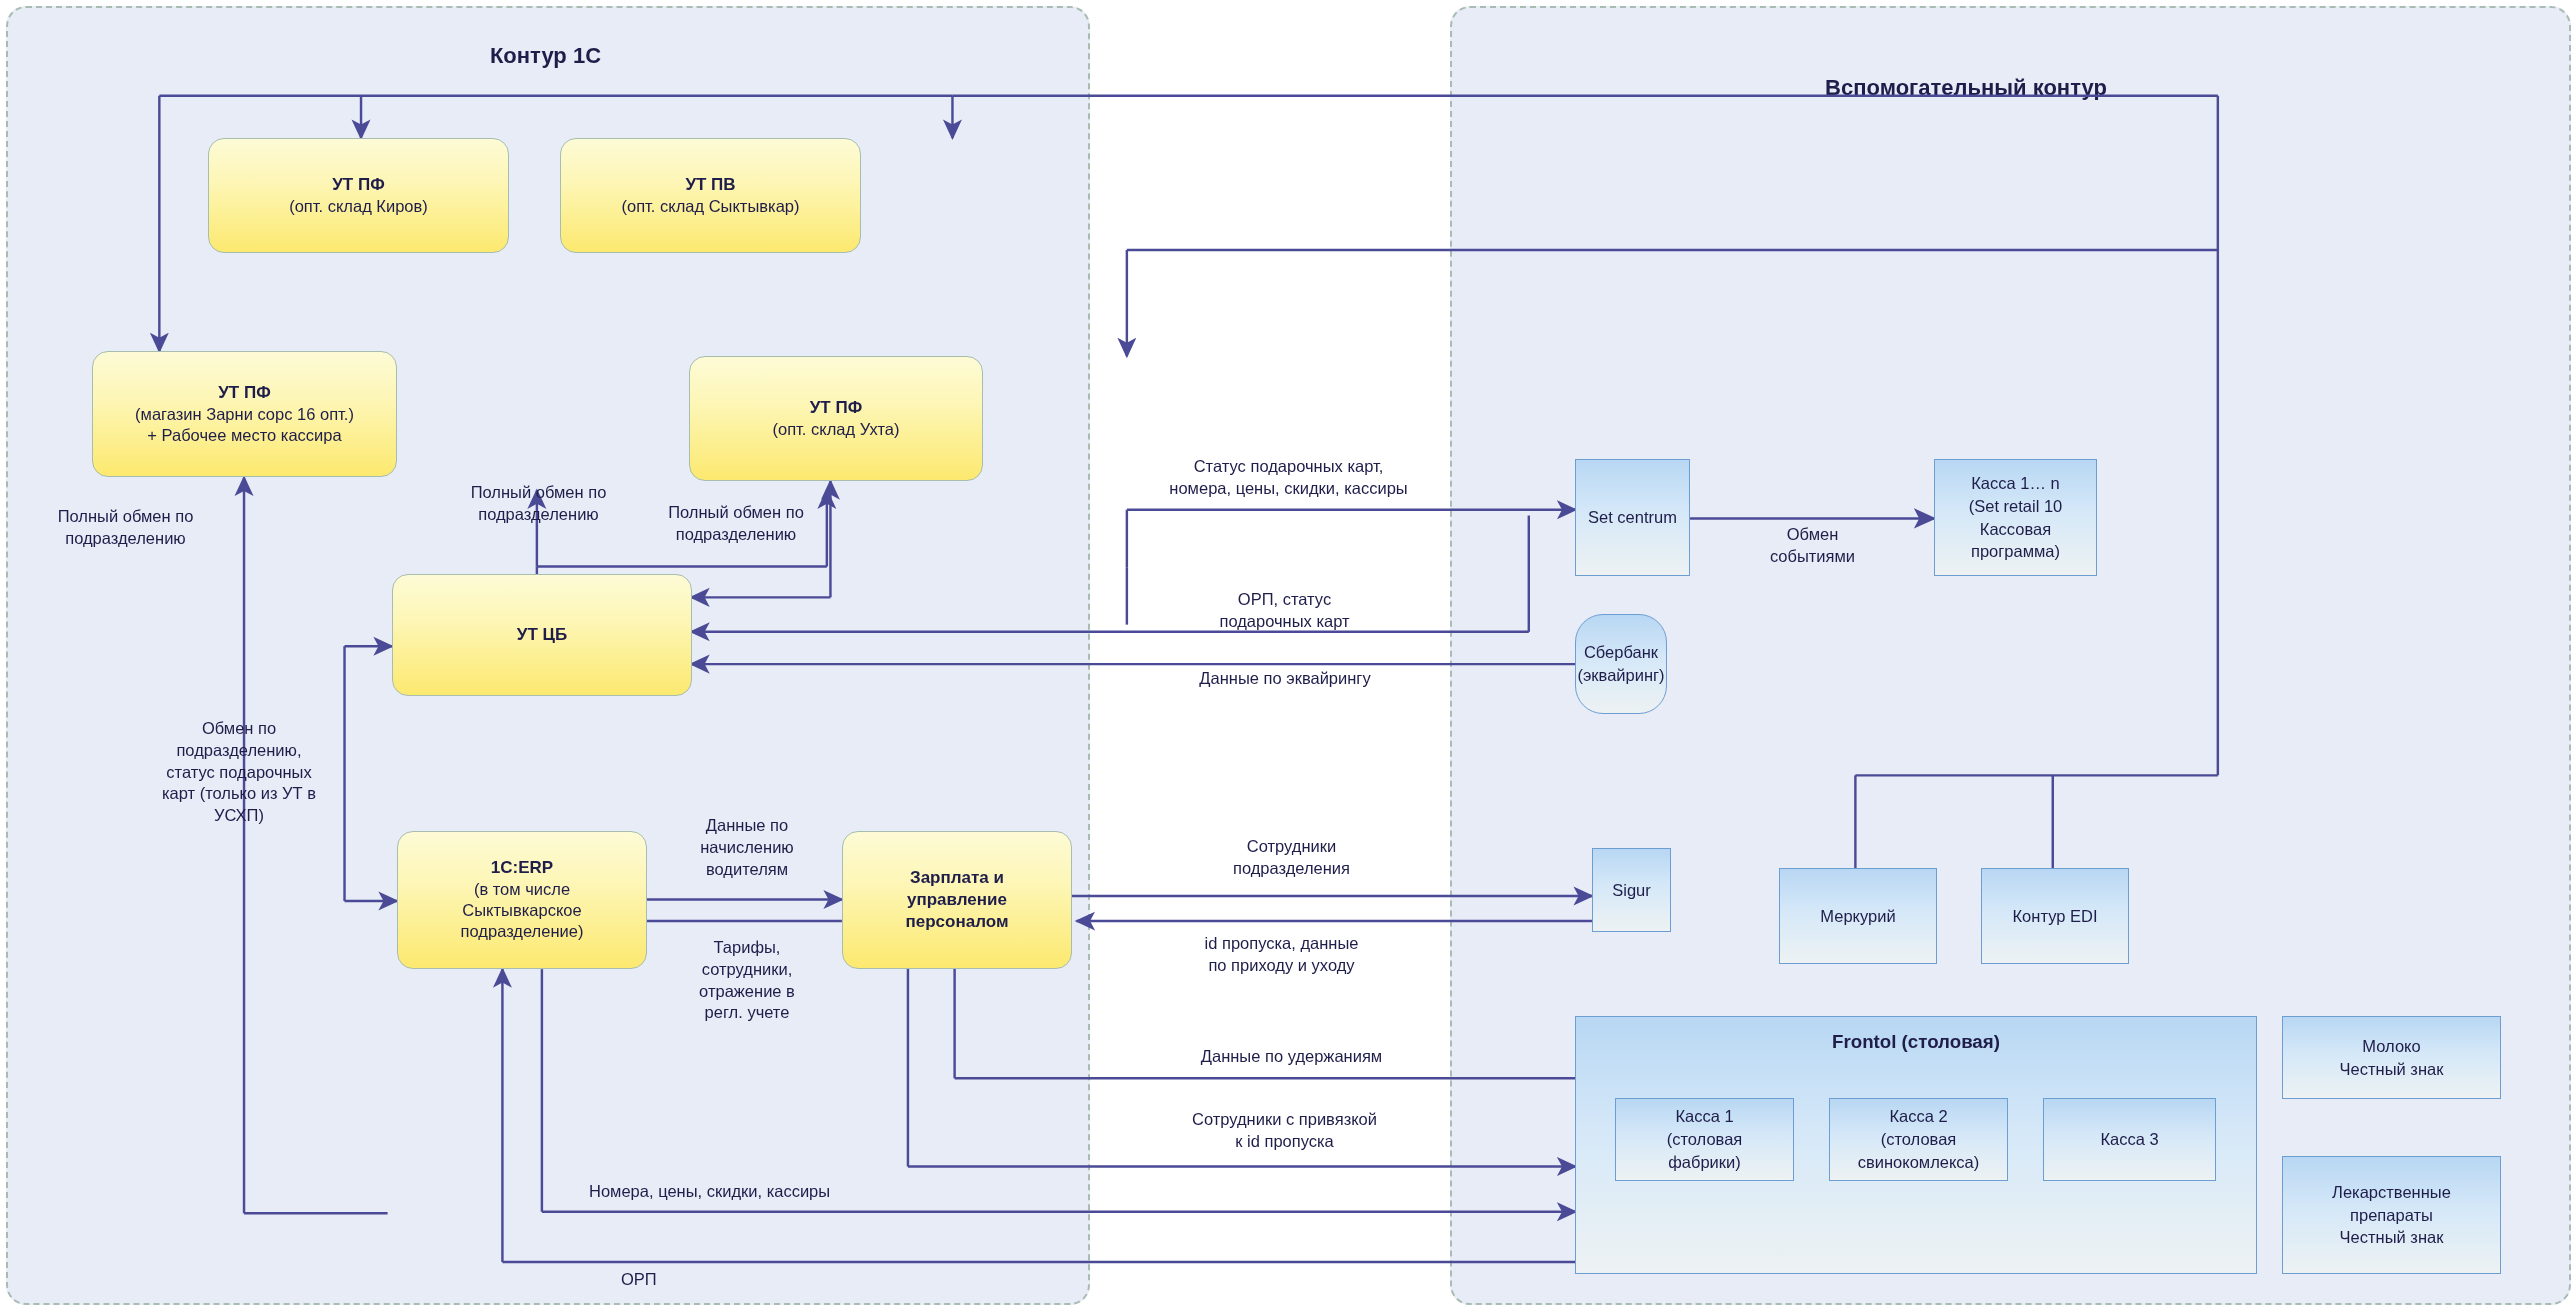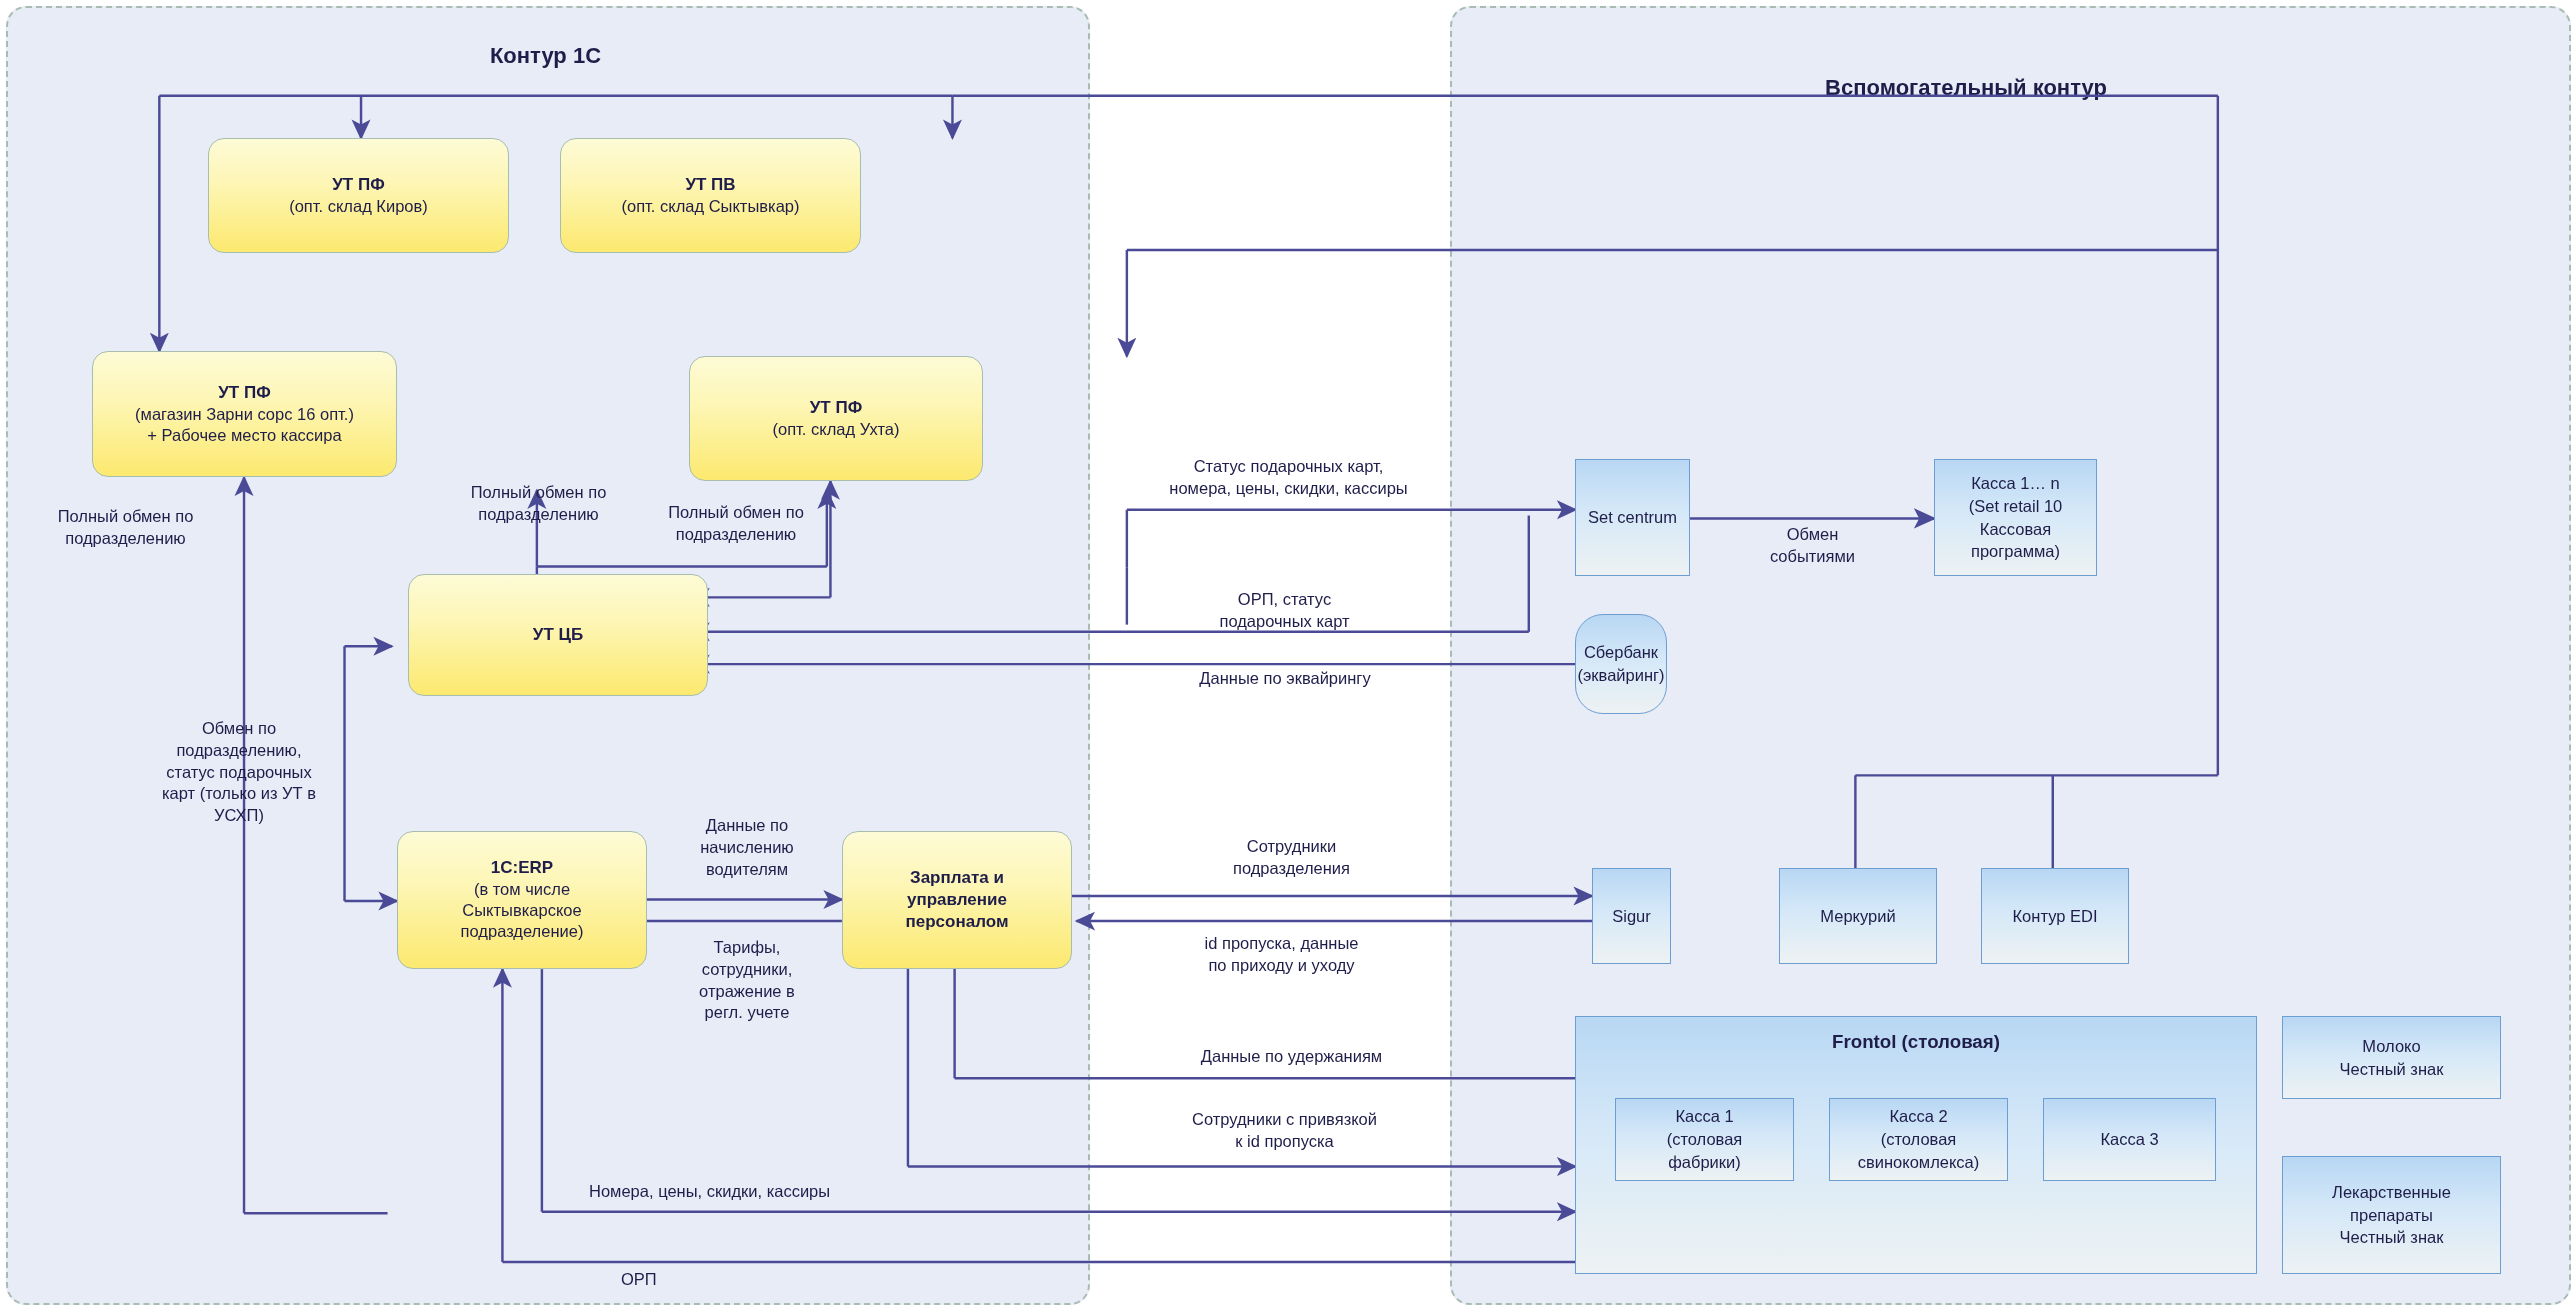--- a/index.html
+++ b/index.html
@@ -132,21 +132,21 @@
     </div>
   </div>
 
   <div class="ybox" style="left:689px;top:356px;width:294px;height:125px;">
     <div>
       <span class="t1">УТ ПФ</span>
       <span class="t2">(опт. склад Ухта)</span>
     </div>
   </div>
 
-  <div class="ybox" style="left:392px;top:574px;width:300px;height:122px;margin-left:16px;">
+  <div class="ybox" style="left:392px;top:574px;width:300px;height:122px;">
     <div>
       <span class="t1">УТ ЦБ</span>
     </div>
   </div>
 
   <div class="ybox" style="left:397px;top:831px;width:250px;height:138px;">
     <div>
       <span class="t1">1C:ERP</span>
       <span class="t2">(в том числе</span>
       <span class="t2">Сыктывкарское</span>
@@ -174,21 +174,21 @@
     </div>
   </div>
 
   <div class="bbox" style="left:1575px;top:614px;width:92px;height:100px;border-radius:28px;">
     <div>
       <span>Сбербанк</span><br>
       <span>(эквайринг)</span>
     </div>
   </div>
 
-  <div class="bbox" style="left:1592px;top:868px;width:79px;height:96px;">
+  <div class="bbox" style="left:1592px;top:848px;width:79px;height:84px;">
     <span>Sigur</span>
   </div>
 
   <div class="bbox" style="left:1779px;top:868px;width:158px;height:96px;">
     <span>Меркурий</span>
   </div>
 
   <div class="bbox" style="left:1981px;top:868px;width:148px;height:96px;">
     <span>Контур EDI</span>
   </div>

